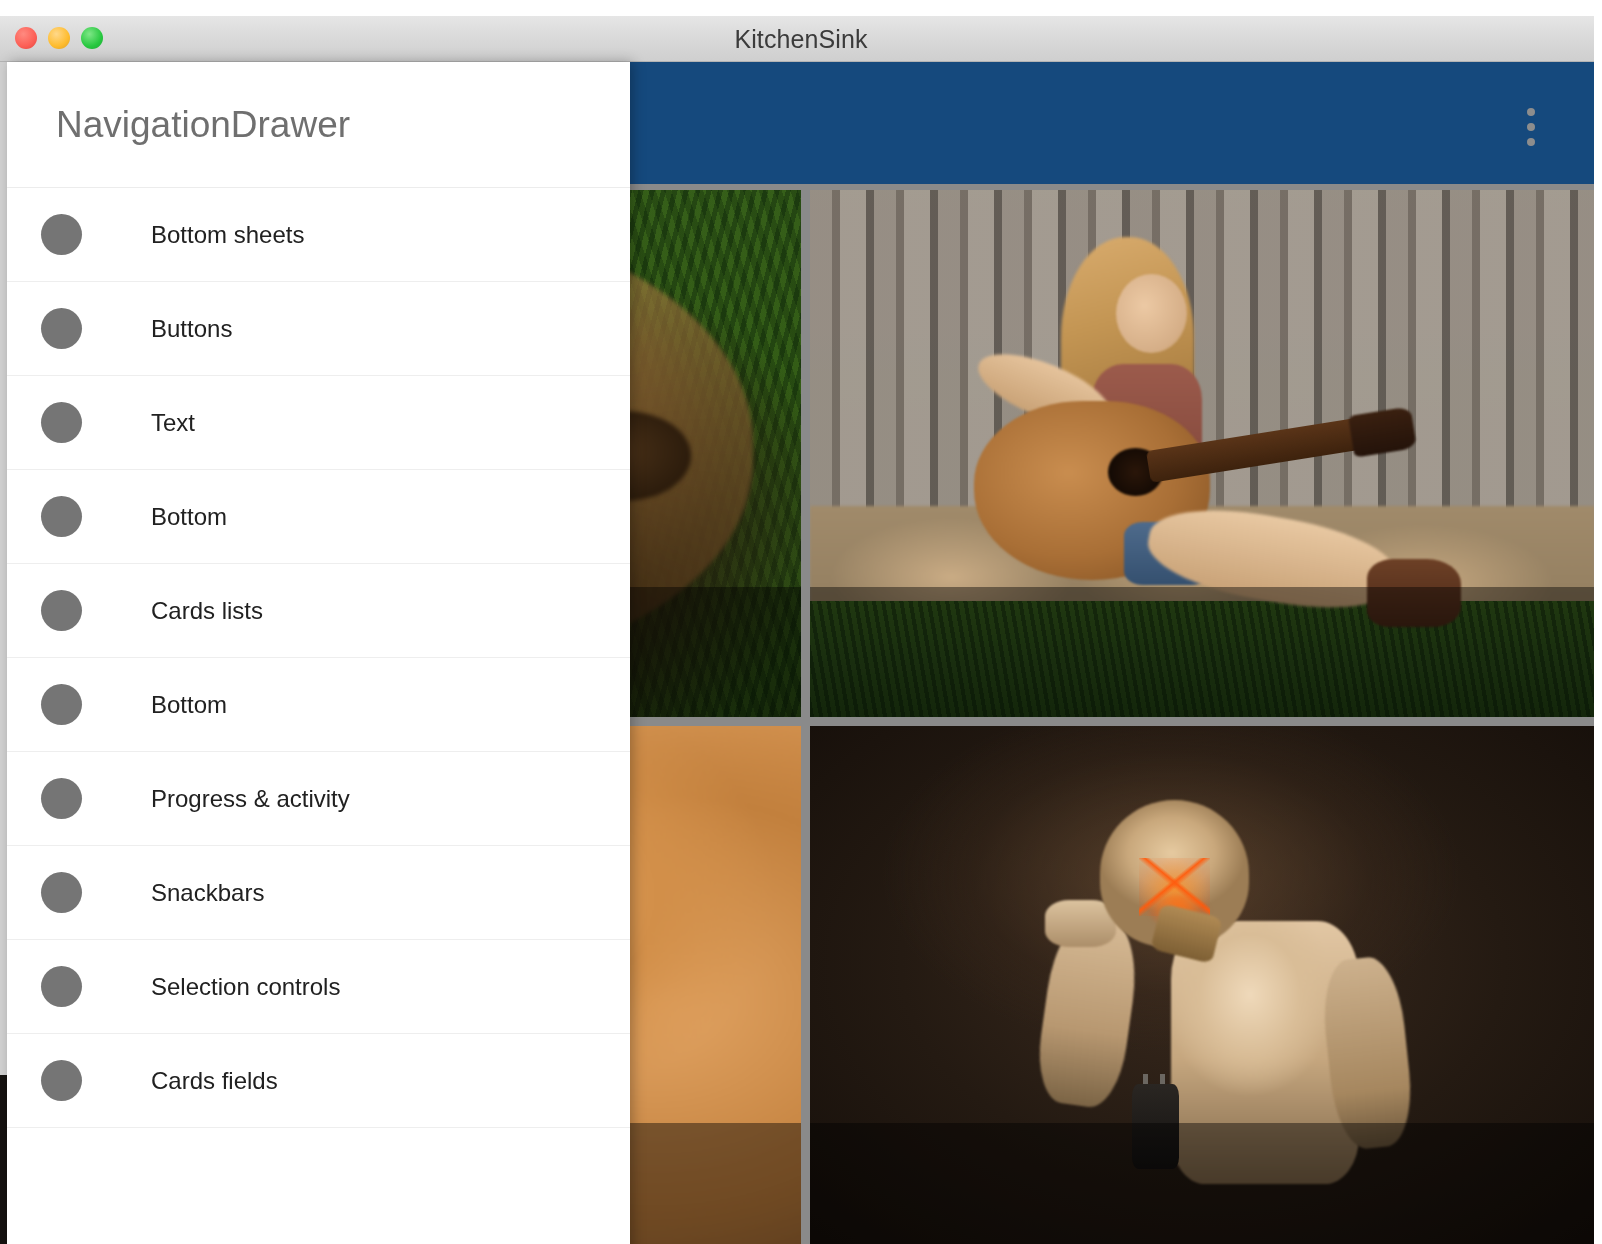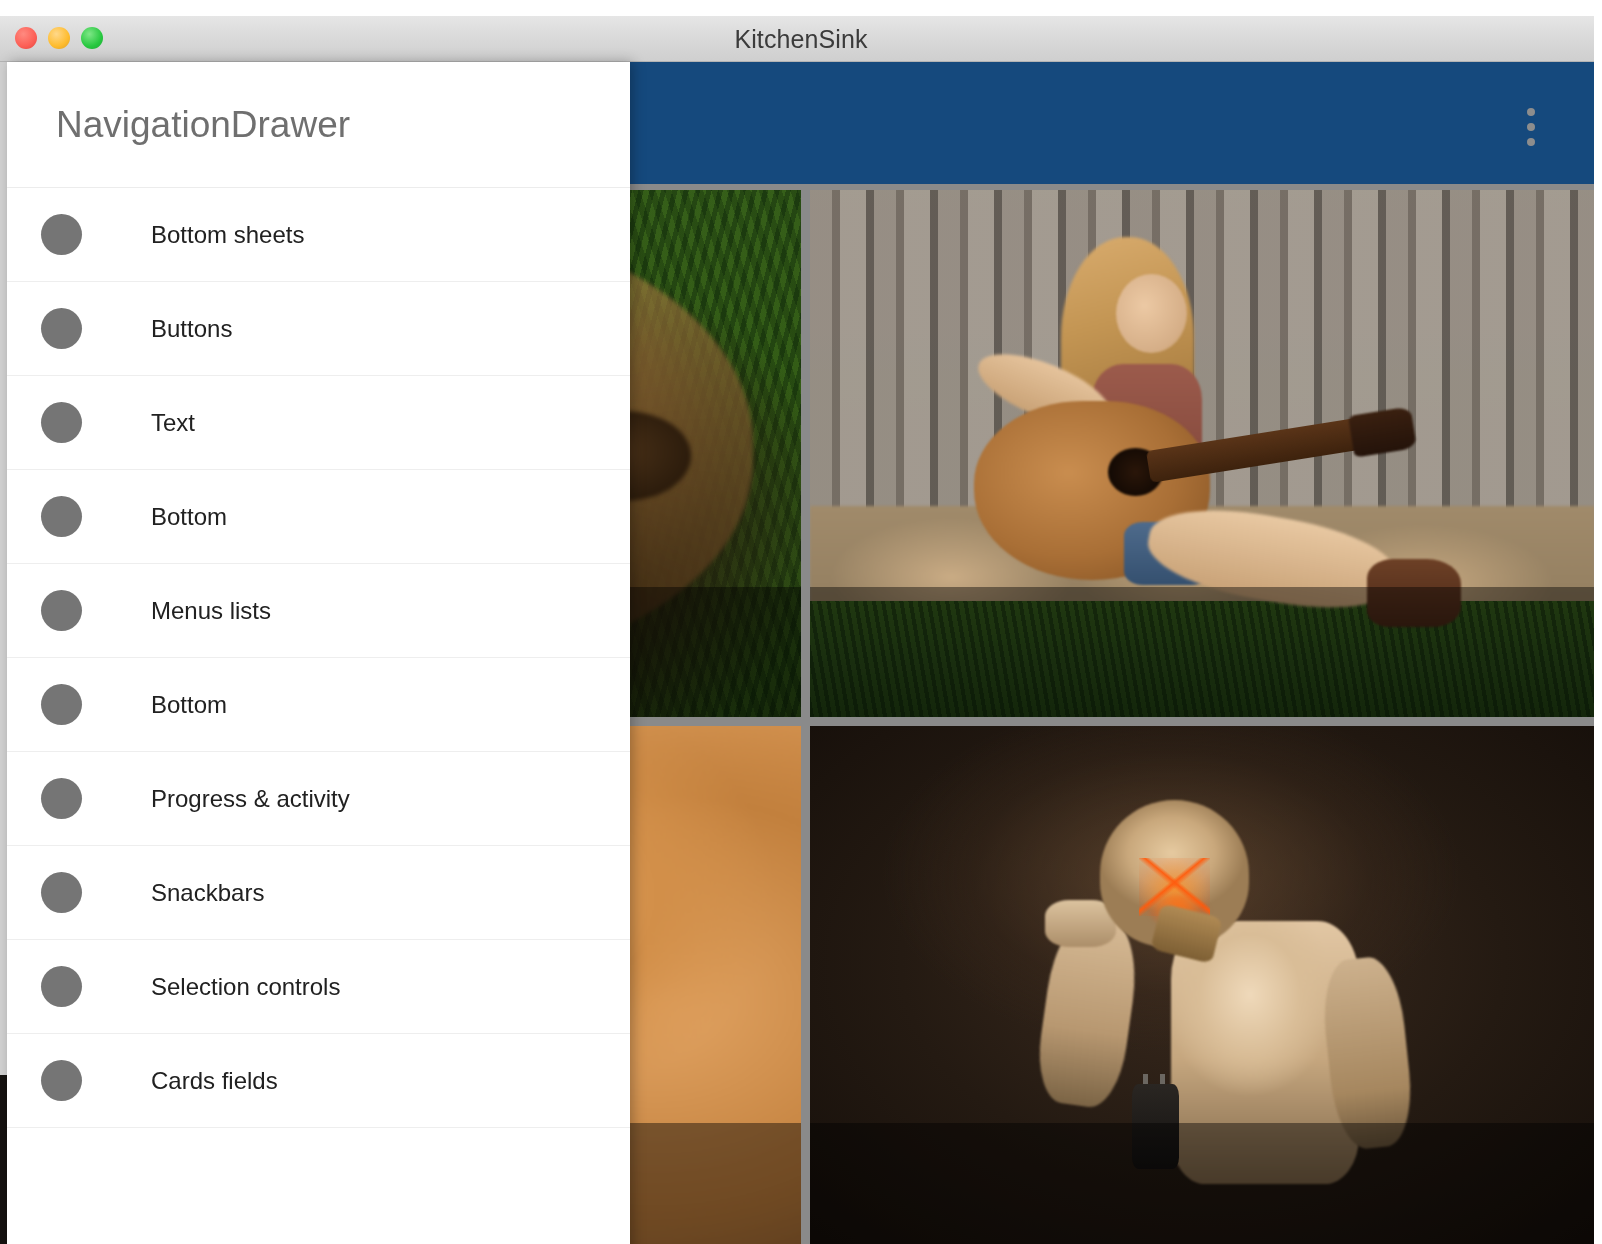--- a/index.html
+++ b/index.html
@@ -663,21 +663,21 @@
       <li class="drawer-item">
         <span class="bullet"></span>
         <span class="label">Text</span>
       </li>
       <li class="drawer-item">
         <span class="bullet"></span>
         <span class="label">Bottom</span>
       </li>
       <li class="drawer-item">
         <span class="bullet"></span>
-        <span class="label">Menus lists</span>
+        <span class="label">Cards lists</span>
       </li>
       <li class="drawer-item">
         <span class="bullet"></span>
         <span class="label">Bottom</span>
       </li>
       <li class="drawer-item">
         <span class="bullet"></span>
         <span class="label">Progress &amp; activity</span>
       </li>
       <li class="drawer-item">

